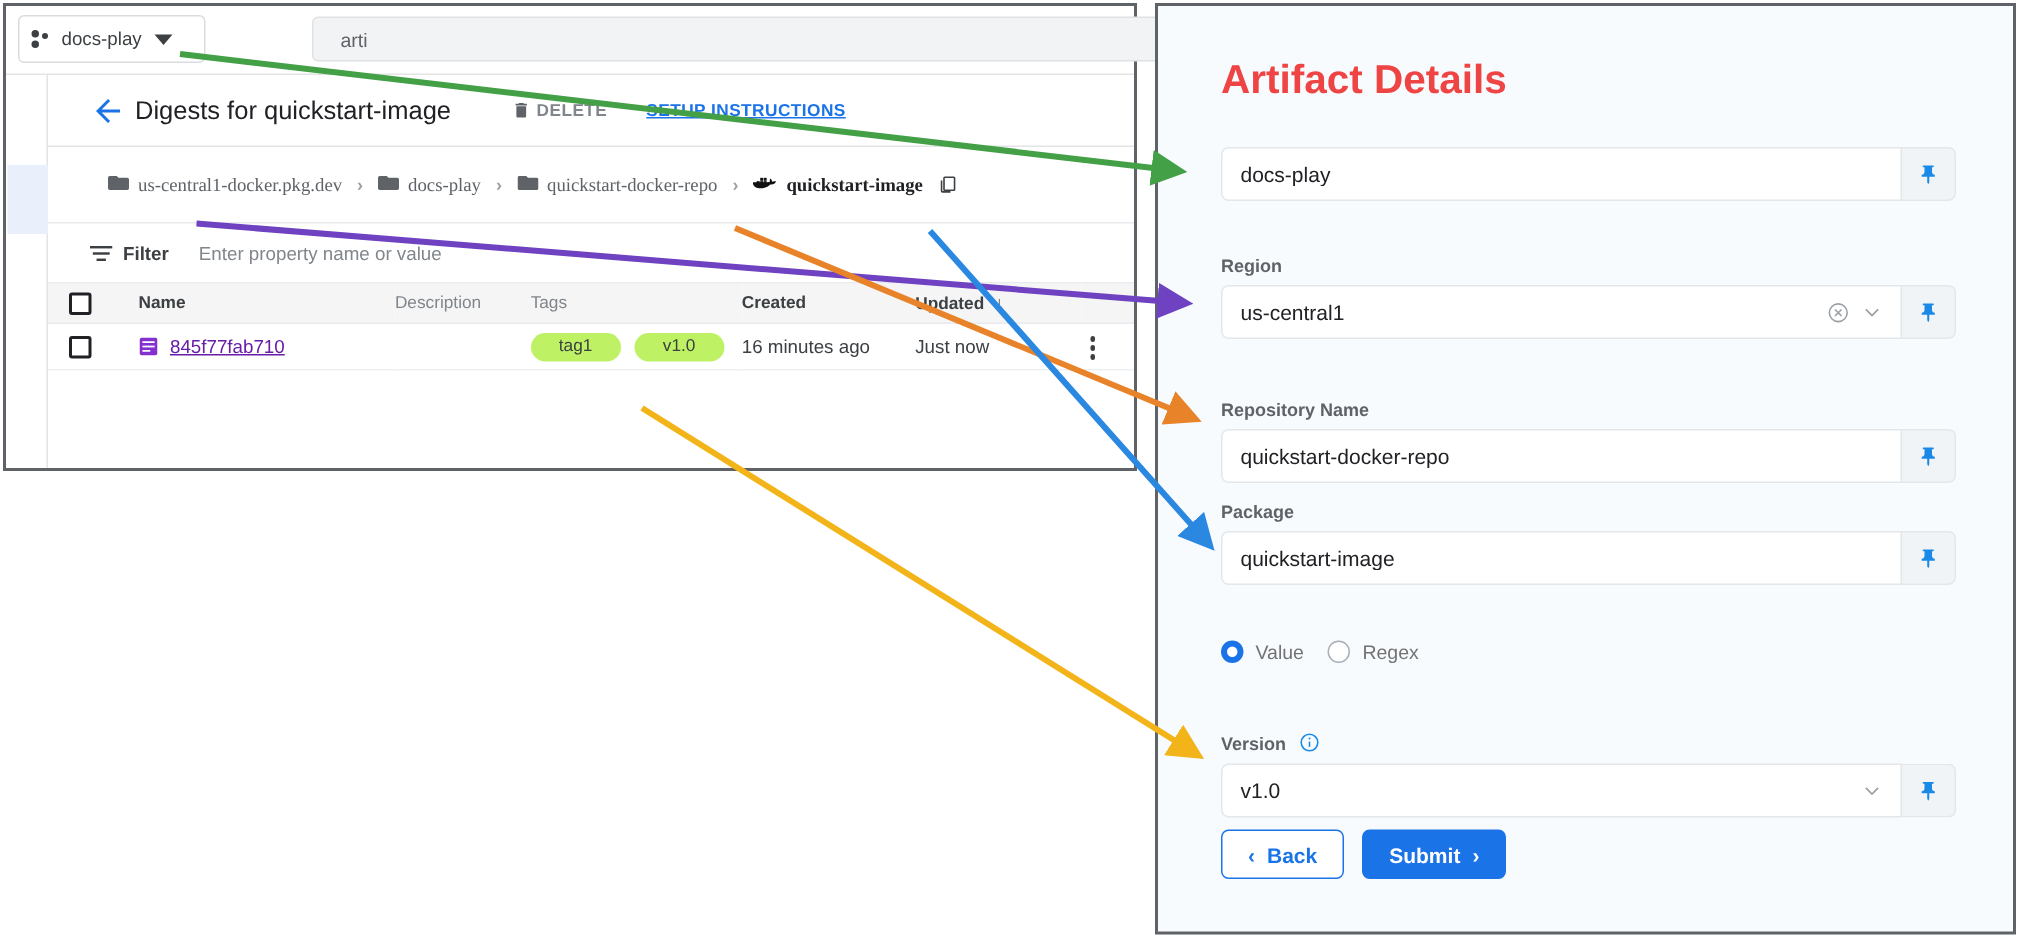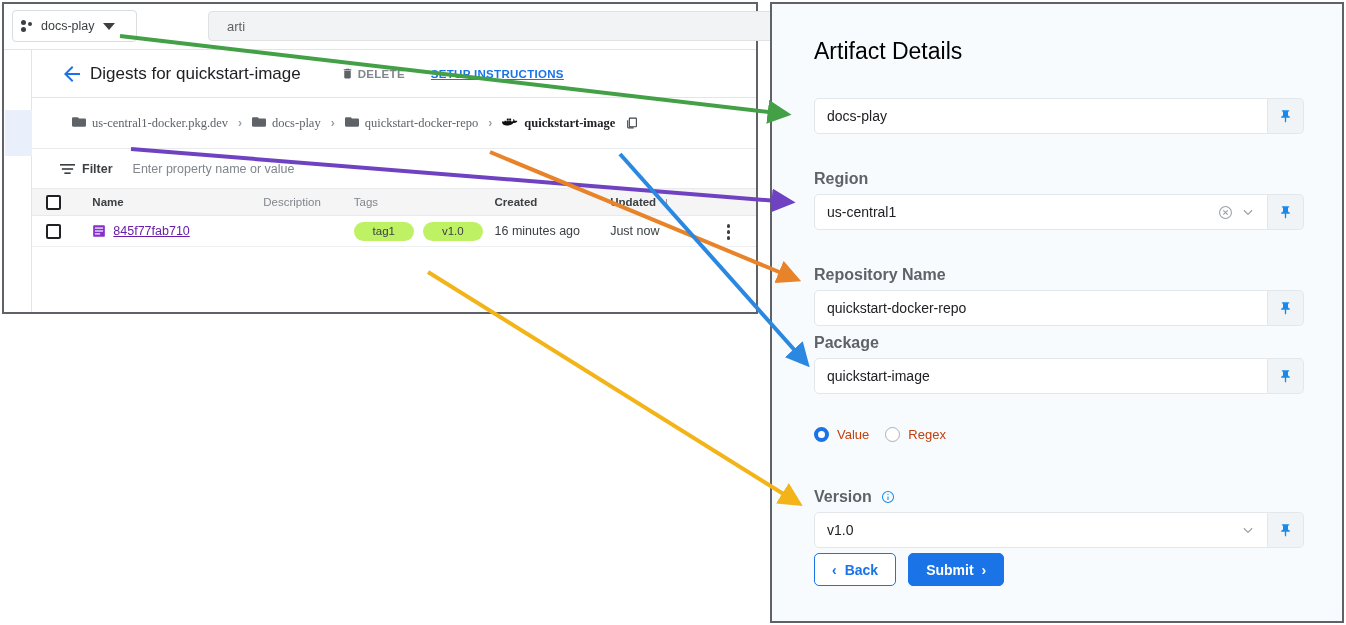--- a/index.html
+++ b/index.html
@@ -115,24 +115,24 @@
   .kebab i:nth-child(2){top:6px;}
   .kebab i:nth-child(3){top:12px;}
   .sort-arrow{display:inline-block;margin-left:7px;font-size:12px;}
 
   
   .right-panel{
     position:absolute;left:770px;top:2px;width:574px;height:621px;
     background:#f7fbfe;border:2px solid #5f6368;box-sizing:border-box;
   }
   .ad-title{
-    position:absolute;left:42px;top:34px;font-size:23px;font-weight:normal;color:#000000;
+    position:absolute;left:42px;top:34px;font-size:27px;font-weight:bold;color:#ef4444;
   }
   .field-block{position:absolute;left:42px;width:490px;}
-  .field-label{font-size:16px;font-weight:bold;color:#5f6368;margin-bottom:6px;}
+  .field-label{font-size:12px;font-weight:bold;color:#5f6368;margin-bottom:6px;}
   .field-row{display:flex;align-items:stretch;height:36px;}
   .field-input{
     flex:1;background:#ffffff;border:1px solid #e4e7ea;border-radius:5px 0 0 5px;
     display:flex;align-items:center;padding:0 12px;box-sizing:border-box;
     font-size:14px;color:#202124;gap:8px;
   }
   .field-input .val{flex:1;white-space:nowrap;overflow:hidden;}
   .clear-ico{width:15px;height:15px;flex:none;color:#9aa0a6;}
   .chev{width:14px;height:14px;flex:none;color:#9aa0a6;}
   .pin-btn{
@@ -140,21 +140,21 @@
     border-radius:0 5px 5px 0;display:flex;align-items:center;justify-content:center;
     box-sizing:border-box;
   }
   .pin-ico{width:15px;height:15px;color:#1b8ae6;}
 
   .radio-group{display:flex;align-items:center;gap:16px;margin-top:5px;}
   .radio-item{display:flex;align-items:center;gap:8px;}
   .radio{width:15px;height:15px;border-radius:50%;box-sizing:border-box;flex:none;}
   .radio.on{border:4.5px solid #1b73e8;background:#fff;}
   .radio.off{border:1.7px solid #a9b0b8;background:#fff;}
-  .radio-label{font-size:13px;color:#c2410c;}
+  .radio-label{font-size:13px;color:#737373;}
   .info-ico{width:14px;height:14px;color:#1b8ae6;margin-left:5px;vertical-align:-2px;}
 
   .btn-row{position:absolute;left:42px;top:549px;display:flex;gap:12px;align-items:center;}
   .btn{
     height:33px;border-radius:5px;font-size:14px;font-weight:bold;
     display:flex;align-items:center;justify-content:center;gap:8px;padding:0 17px;
     box-sizing:border-box;cursor:pointer;
   }
   .btn-back{background:#fff;border:1.6px solid #1b73e8;color:#1b73e8;}
   .btn-submit{background:#1b73e8;border:1.6px solid #1b73e8;color:#fff;}

